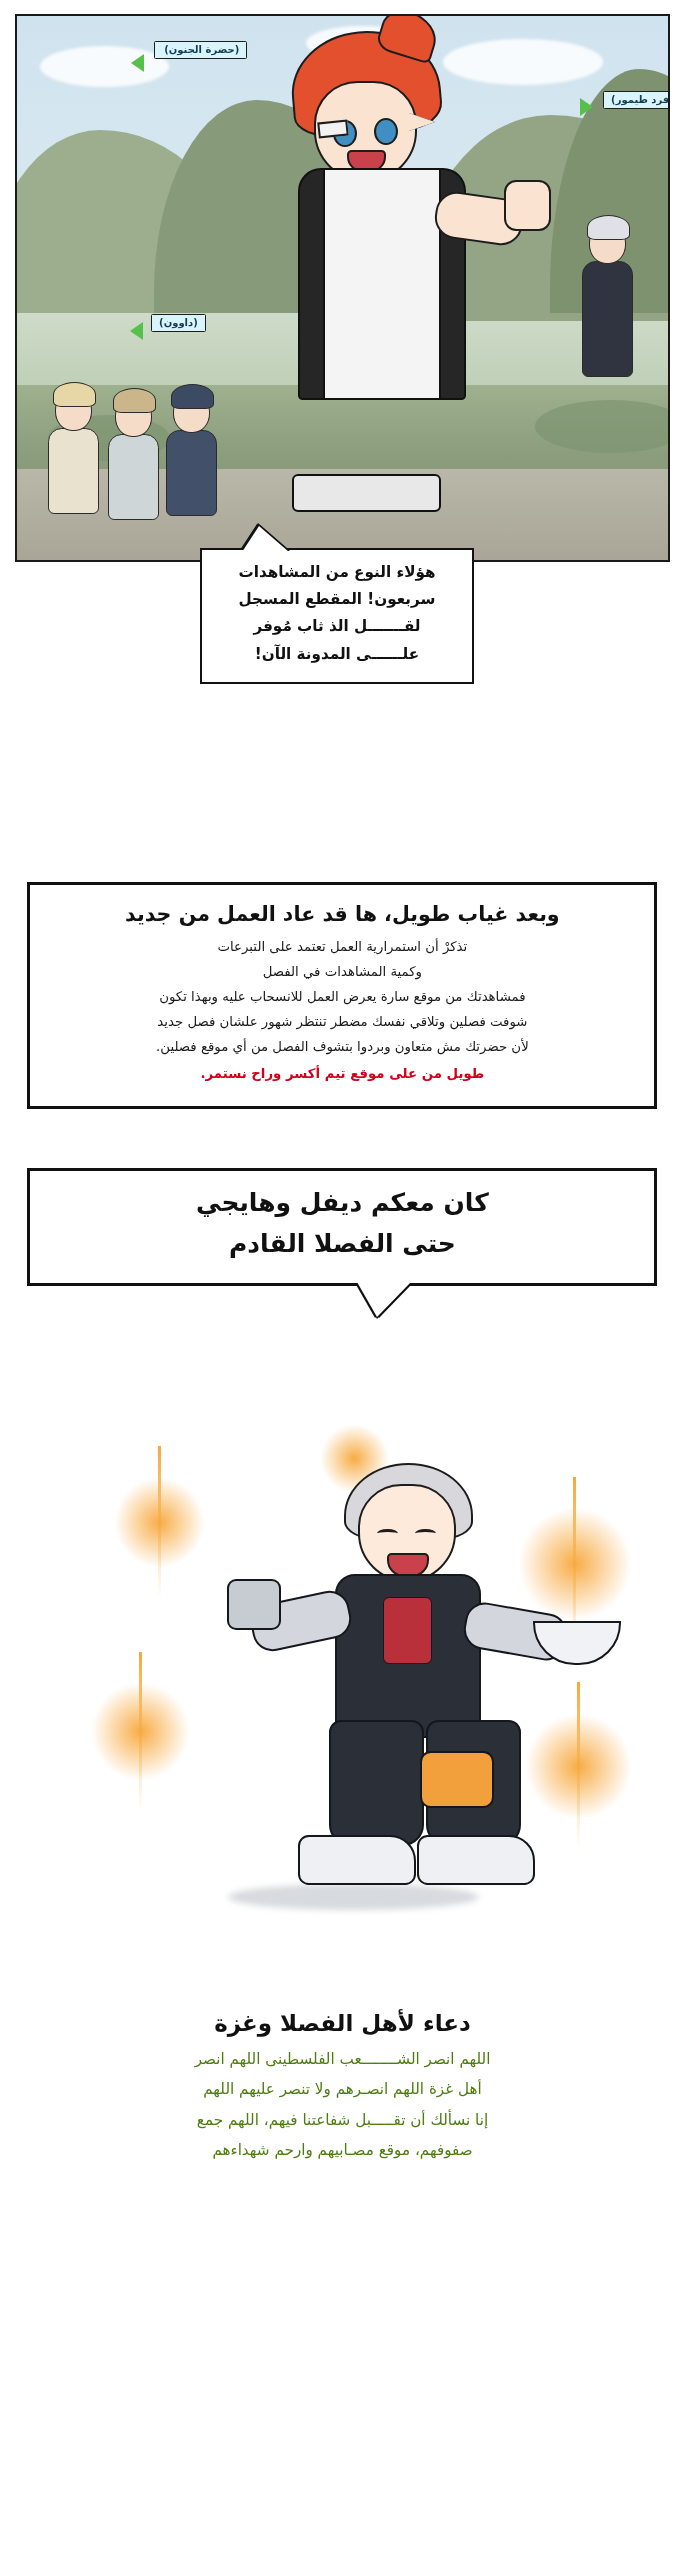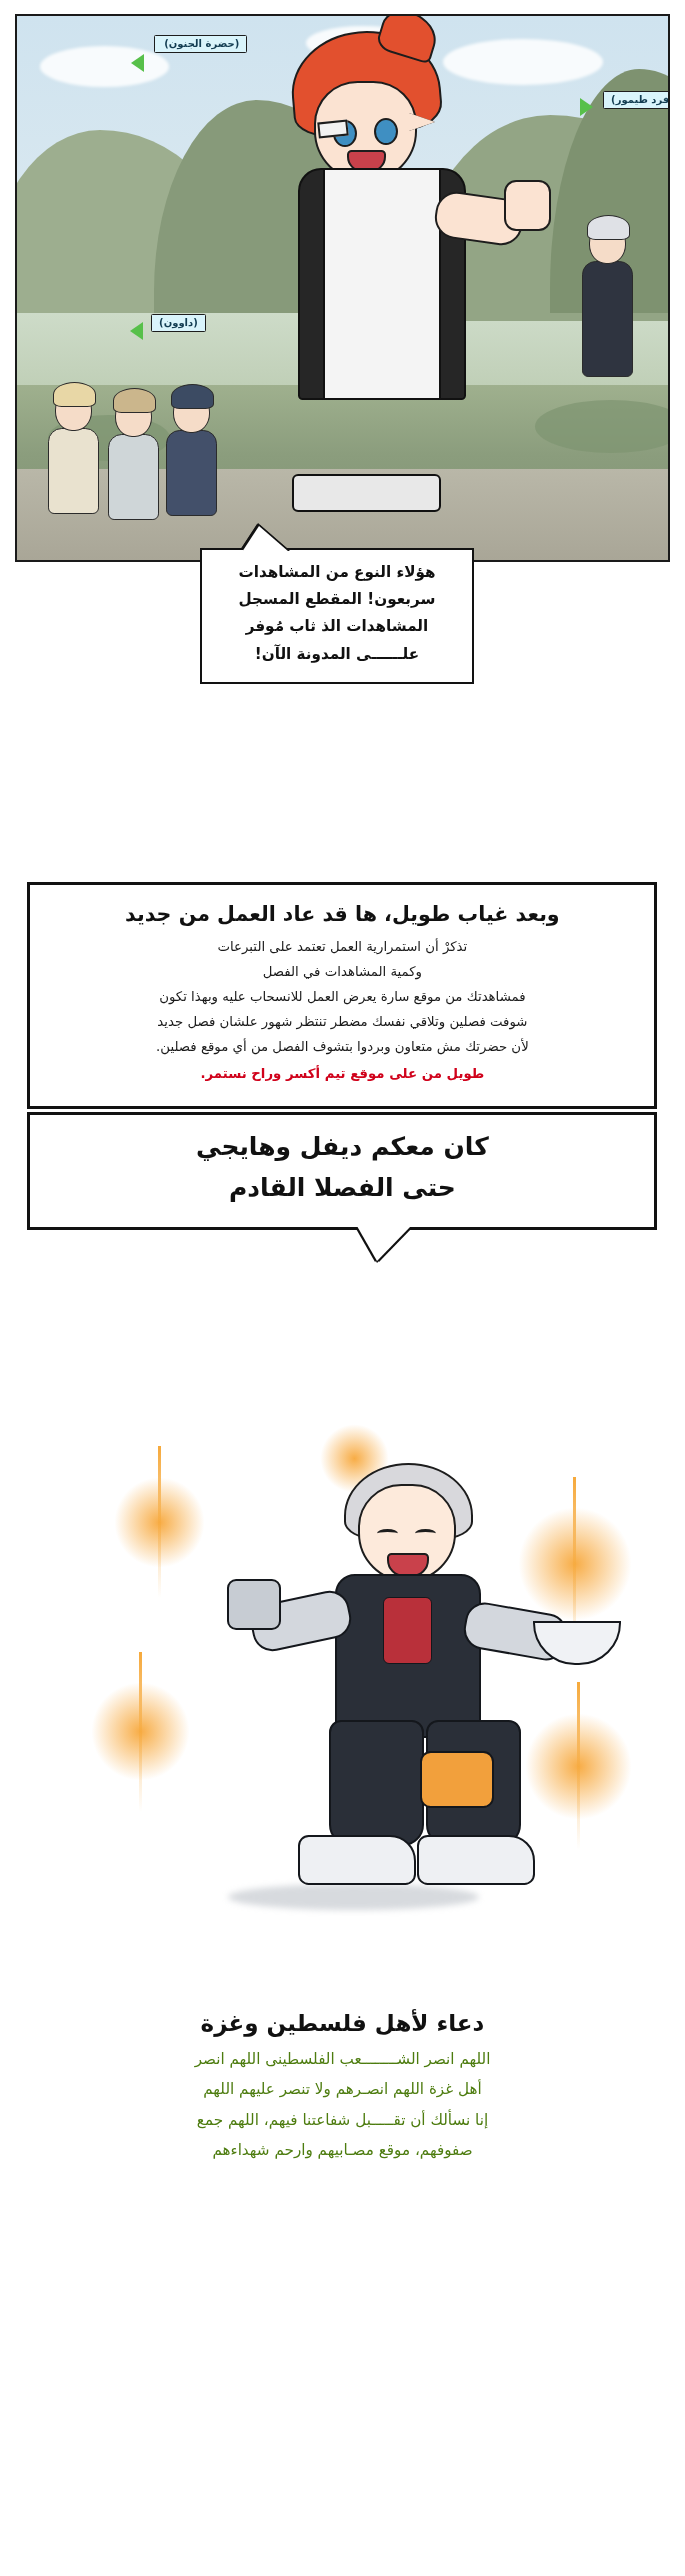--- a/index.html
+++ b/index.html
@@ -280,21 +280,21 @@
   .box-announce p.red {
     color: #d0021b;
     font-weight: bold;
     margin-top: 6.1px;
   }
 
   
   .box-signoff {
     position: absolute;
     left: 27.4px;
-    top: 1112px;
+    top: 1168px;
     width: 630px;
     border: 3px solid #111;
     box-sizing: border-box;
     background: #fff;
     padding: 13.7px 18.3px 17px;
     text-align: center;
   }
   .box-signoff p {
     margin: 0 0 4.6px;
     font-size: 25px;
@@ -526,34 +526,34 @@
       <div class="hero-band"></div>
       <div class="hero-torso">
         <div class="hero-vest"></div>
       </div>
       <div class="hero-belt"></div>
       <div class="hero-arm"></div>
       <div class="hero-hand"></div>
     </div>
 
     <div class="arrow-green" style="left:114px; top:38px;"></div>
-    <div class="name-tag" style="left:137px; top:19px;padding-left:9px;">(حضرة الجنون)</div>
+    <div class="name-tag" style="left:137px; top:25px;padding-left:9px;">(حضرة الجنون)</div>
 
     <div class="arrow-green" style="left:563px; top:82px; transform:scaleX(-1);"></div>
     <div class="name-tag" style="left:586px; top:75px;">(فرد طيمور)</div>
 
     <div class="arrow-green" style="left:113px; top:306px;"></div>
     <div class="name-tag" style="left:134px; top:298px;">(داوون)</div>
   </div>
 
   <div class="bubble1">
     <div class="tail"></div>
     <p>هؤلاء النوع من المشاهدات</p>
     <p>سربعون! المقطع المسجل</p>
-    <p>المشاهدات الذ ثاب مُوفر</p>
+    <p>لقـــــــل الذ ثاب مُوفر</p>
     <p>علــــــى المدونة الآن!</p>
   </div>
 
   <div class="box-announce">
     <h2>وبعد غياب طويل، ها قد عاد العمل من جديد</h2>
     <p>تذكرْ أن استمرارية العمل تعتمد على التبرعات</p>
     <p>وكمية المشاهدات في الفصل</p>
     <p>فمشاهدتك من موقع سارة يعرض العمل للانسحاب عليه وبهذا تكون</p>
     <p>شوفت فصلين وتلاقي نفسك مضطر تنتظر شهور علشان فصل جديد</p>
     <p>لأن حضرتك مش متعاون وبردوا بتشوف الفصل من أي موقع فصلين.</p>
@@ -597,21 +597,21 @@
     <div class="k-bowl"></div>
 
     <div class="k-leg" style="left:329px;"></div>
     <div class="k-leg" style="left:426px;"></div>
     <div class="k-knee" style="left:420px; top:358px;"></div>
     <div class="k-boot" style="left:298px;"></div>
     <div class="k-boot" style="left:417px;"></div>
   </div>
 
   <div class="dua">
-    <h3>دعاء لأهل فلسطين وغزة</h3>
+    <h3>دعاء لأهل الفصلا وغزة</h3>
     <p>اللهم انصر الشــــــــعب الفلسطينى اللهم انصر</p>
     <p>أهل غزة اللهم انصـرهم ولا تنصر عليهم اللهم</p>
     <p>إنا نسألك أن تقـــــبل شفاعتنا فيهم، اللهم جمع</p>
     <p>صفوفهم، موقع مصـابيهم وارحم شهداءهم</p>
   </div>
 
 </div>
 
 
 </body></html>

